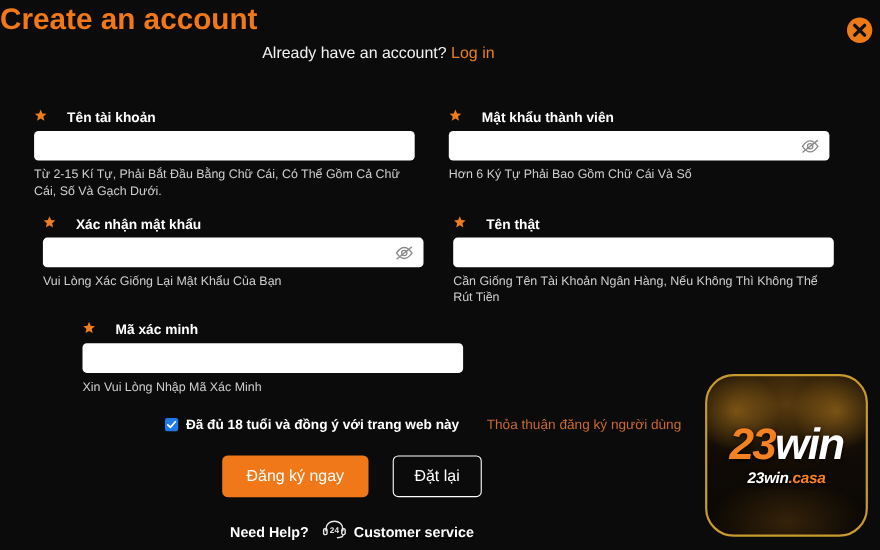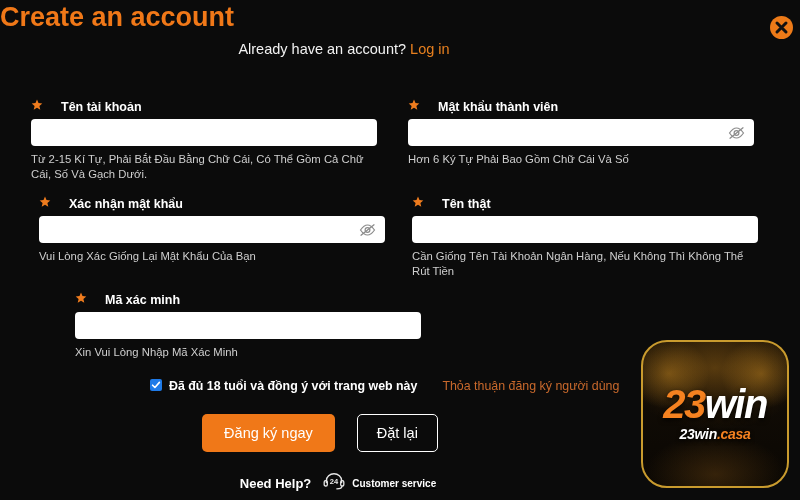--- a/index.html
+++ b/index.html
@@ -78,21 +78,21 @@
     width: 340px;
     margin-top: 6px;
     font-size: 11.3px;
     line-height: 14.5px;
     color: #cfcfcf;
   }
 
   
   .agree-row {
     position: absolute; left: 150px; top: 379px;
-    display: flex; 
+    display: flex; align-items: center;
   }
   .checkbox {
     width: 12px; height: 12px;
     border-radius: 2px;
     background: #1e7ae8;
     display: flex; align-items: center; justify-content: center;
     cursor: pointer;
     flex: 0 0 auto;
   }
   .agree-text {
@@ -130,33 +130,33 @@
     padding: 0 19px;
     height: 38px;
     font-size: 14.5px;
     font-family: "Liberation Sans", sans-serif;
     cursor: pointer;
   }
 
   
   .footer {
     position: absolute; left: 0; top: 472px; width: 640px;
-    display: flex; justify-content: center; align-items: center; gap: 12px; margin-left: 18px;
+    display: flex; justify-content: center; align-items: center; gap: 12px;
   }
   .need-help {
     font-size: 13px; font-weight: bold; color: #ffffff;
     cursor: pointer;
   }
   .cs-group {
     display: flex; align-items: center; gap: 7px;
     cursor: pointer;
     text-decoration: underline;
   }
   .cs-label {
-    font-size: 10px; font-weight: bold; color: #ffffff;
+    font-size: 13px; font-weight: bold; color: #ffffff;
   }
 
   
   .logo-badge {
     position: absolute; left: 641px; top: 340px;
     width: 148px; height: 148px;
     border-radius: 26px;
     border: 2px solid #c99b2e;
     background:
       radial-gradient(ellipse 90% 60% at 50% 18%, rgba(196,130,30,0.38) 0%, rgba(120,72,12,0.15) 45%, rgba(10,8,5,0) 72%),

